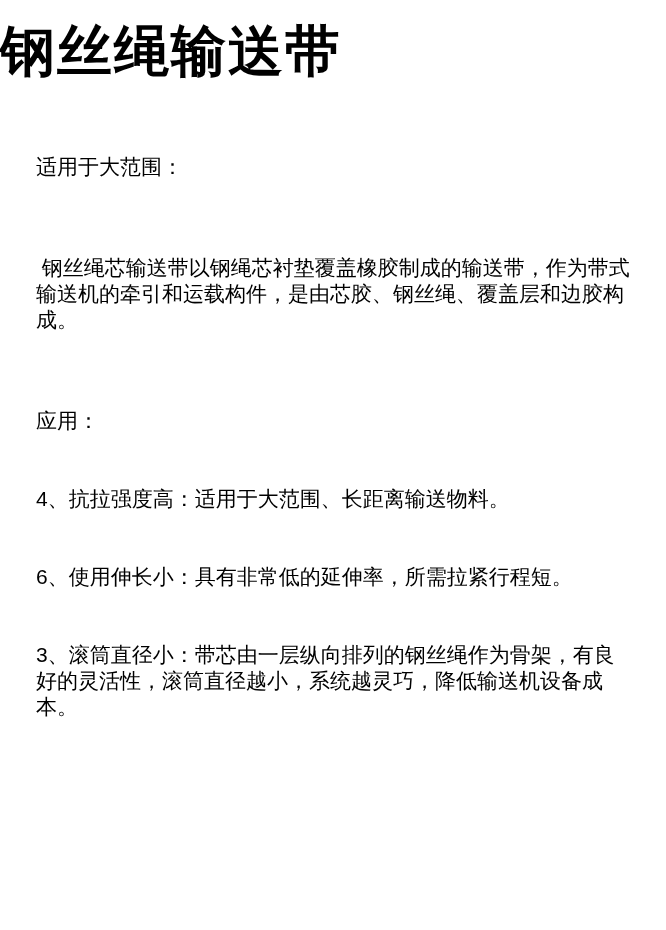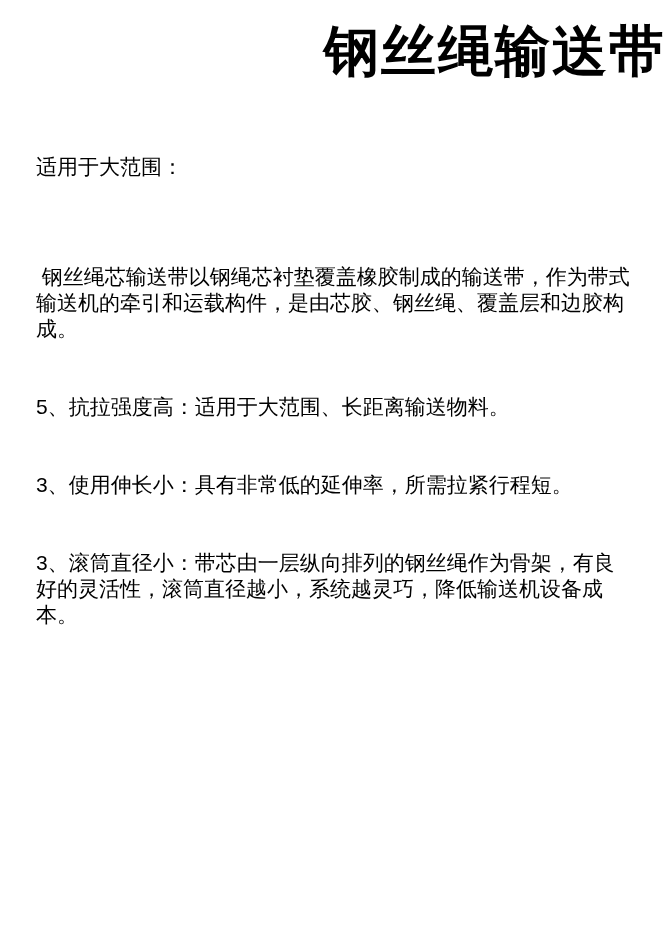--- a/index.html
+++ b/index.html
@@ -1,42 +1,43 @@
 <!DOCTYPE html>
 <html><head>
 <meta charset="utf-8">
 <style>
   html,body{margin:0;padding:0;background:#ffffff;}
   .page{
     position:relative;width:666px;height:930px;overflow:hidden;background:#ffffff;
     font-family:"Liberation Sans",sans-serif;color:#000;
   }
   .doc-title{
-    margin:4px 0 0 0;text-align:right;font-size:55px;line-height:94px;
-    font-weight:bold;letter-spacing:2px;font-family:"Liberation Sans",sans-serif;padding-left:46px;
+    margin:4px 0 0 0;text-align:left;font-size:55px;line-height:94px;
+    font-weight:bold;letter-spacing:2px;font-family:"Liberation Sans",sans-serif;
   }
   .content{
     margin:4px 35px 0 36px;font-size:21px;line-height:26px;
     white-space:pre-wrap;overflow-wrap:break-word;word-break:break-all;
   }
   .content p{margin:0;}
-  .content p.gap-top{margin-top:32px;}
+  .content p.gap-top{margin-top:23px;}
 </style>
 </head>
 <body>
 
 <div class="page">
 
   <h1 class="doc-title">钢丝绳输送带</h1>
 
   <div class="content">
     <p>适用于大范围：</p>
     <p class="gap-top"> 钢丝绳芯输送带以钢绳芯衬垫覆盖橡胶制成的输送带，作为带式输送机的牵引和运载构件，是由芯胶、钢丝绳、覆盖层和边胶构成。</p>
-    <p>5、抗拉强度高：适用于大范围、长距离输送物料。</p>
-    <p>3、使用伸长小：具有非常低的延伸率，所需拉紧行程短。</p>
+    <p class="gap-top">应用：</p>
+    <p>4、抗拉强度高：适用于大范围、长距离输送物料。</p>
+    <p>6、使用伸长小：具有非常低的延伸率，所需拉紧行程短。</p>
     <p>3、滚筒直径小：带芯由一层纵向排列的钢丝绳作为骨架，有良好的灵活性，滚筒直径越小，系统越灵巧，降低输送机设备成本。</p>
     
     
     
     
   </div>
 
 </div>
 
 </body></html>

